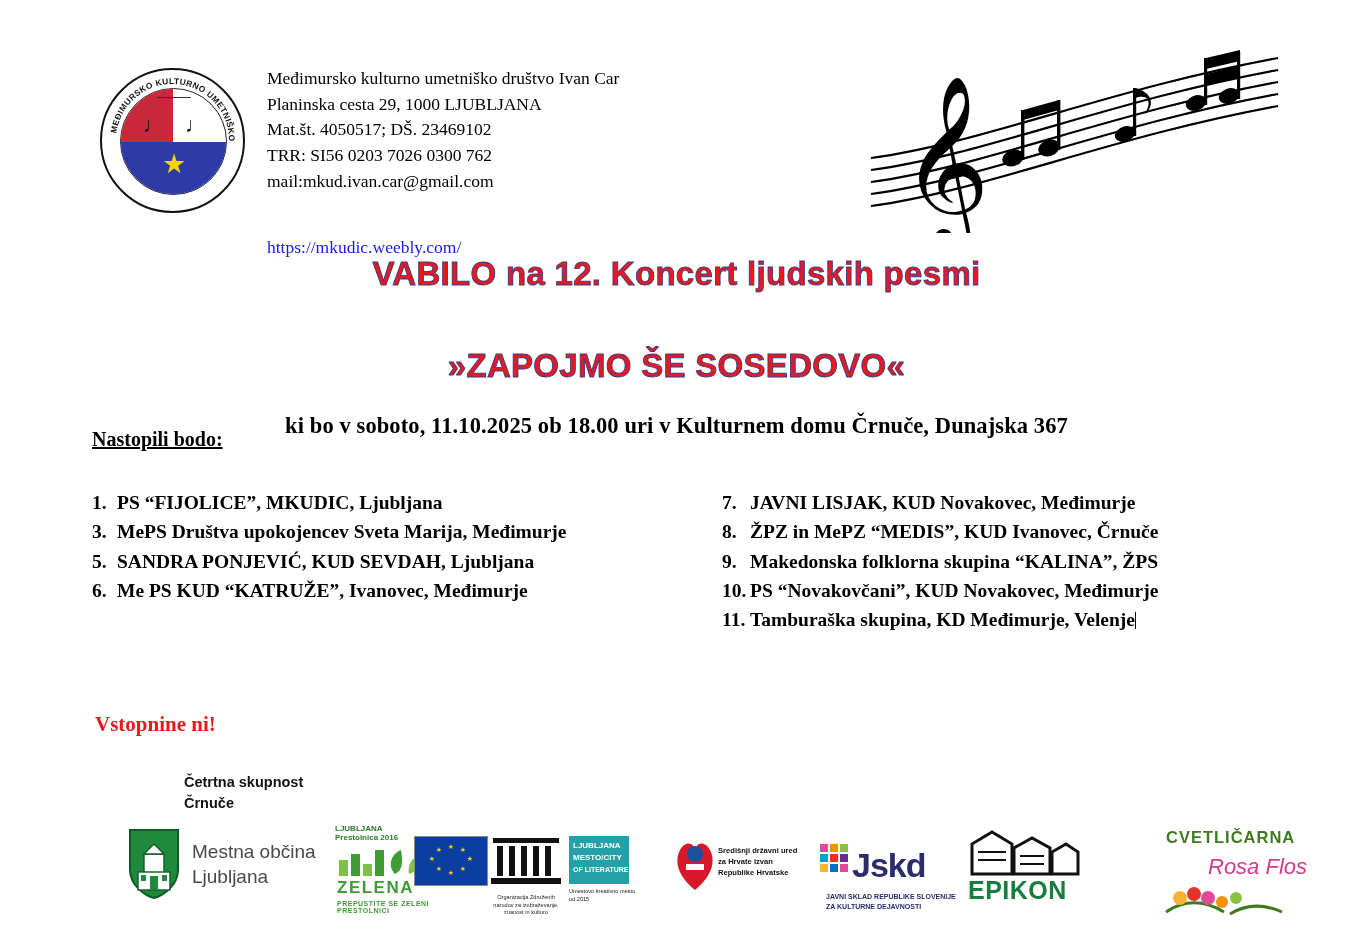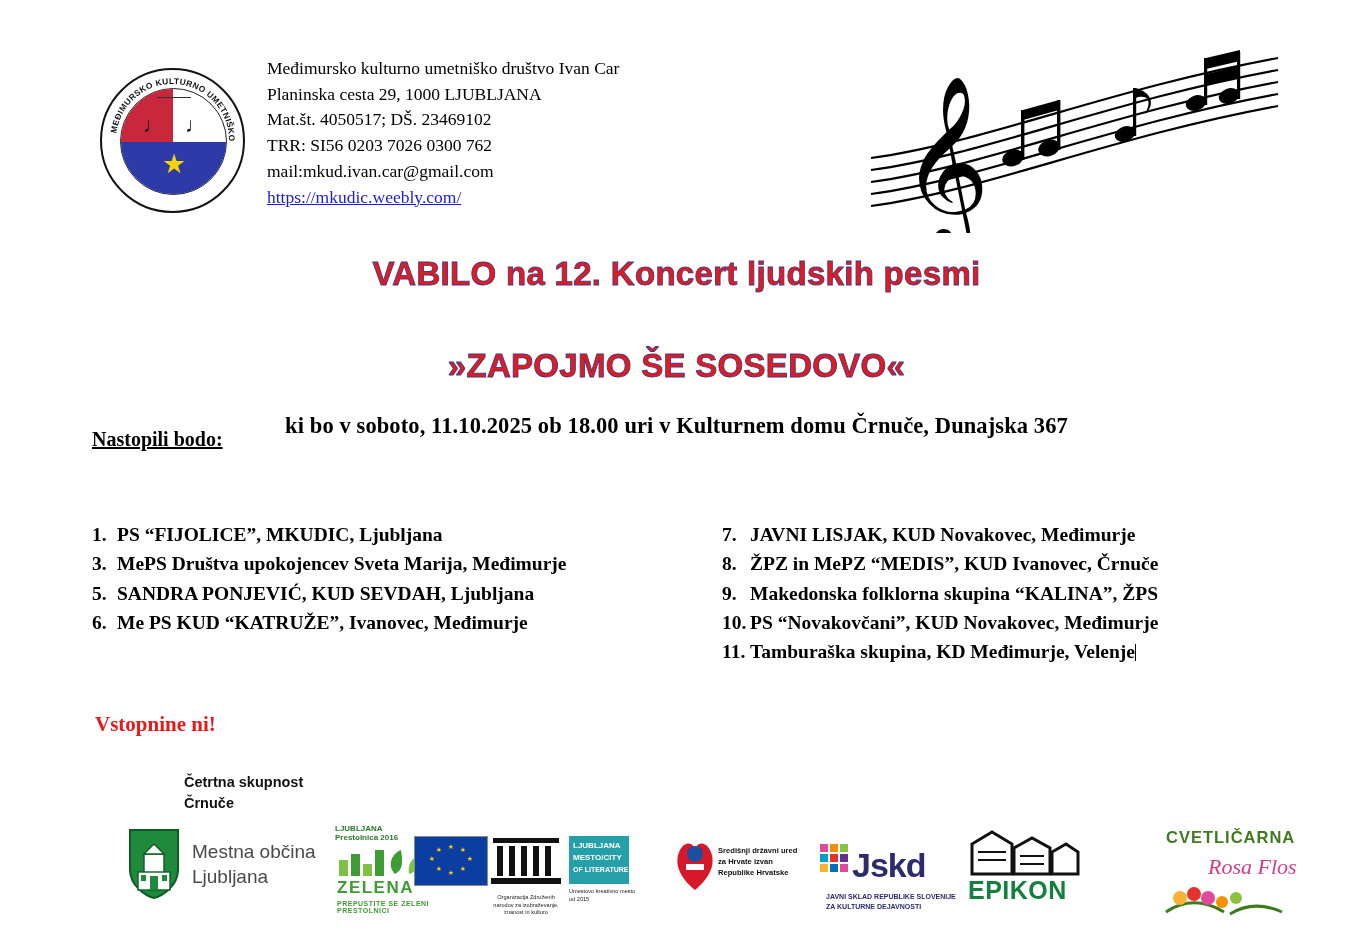--- a/index.html
+++ b/index.html
@@ -94,29 +94,29 @@
   .logo-xline {
     position: absolute;
     left: 36px; top: 8px;
     width: 34px;
     border-top: 1px solid #333;
   }
 
   .org-info {
     position: absolute;
     left: 267px;
-    top: 18px;
+    top: 28px;
     font-family: "Liberation Serif", serif;
     font-size: 17.5px;
     line-height: 1.47;
     color: #000;
   }
   .org-info .link {
     color: #1a1ae0;
-    text-decoration: underline;
+    margin-top: 40px;
   }
   .org-info .mailline { letter-spacing: 0; }
 
   .staff-art {
     position: absolute;
     right: 70px;
     top: 10px;
     width: 420px;
     height: 185px;
   }
@@ -157,21 +157,21 @@
     left: 92px;
     top: 428px;
     font-family: "Liberation Serif", serif;
     font-weight: bold;
     font-size: 20px;
     text-decoration: underline;
   }
 
   .perf-cols {
     position: absolute;
-    top: 520px;
+    top: 488px;
     left: 0;
     width: 1104px;
     height: 180px;
   }
   .perf-col {
     position: absolute;
     top: 0;
     font-family: "Liberation Serif", serif;
     font-weight: bold;
     font-size: 19.5px;
@@ -331,21 +331,21 @@
   
   .spn-cvet { left: 1160px; width: 150px; }
   .cv-word {
     position: absolute; left: 6px; top: 10px;
     font-family: "Liberation Sans", sans-serif;
     font-size: 16.5px; font-weight: bold; color: #3f7a1f;
     letter-spacing: 1px;
   }
   .cv-script {
     position: absolute; left: 48px; top: 36px;
-    font-family: Liberation Serif, serif;
+    font-family: Liberation Sans, sans-serif;
     font-style: italic;
     font-size: 22px; color: #d23b8a;
   }
 </style>
 </head>
 <body>
 
 <div class="header">
 
   <div class="logo-wrap">

